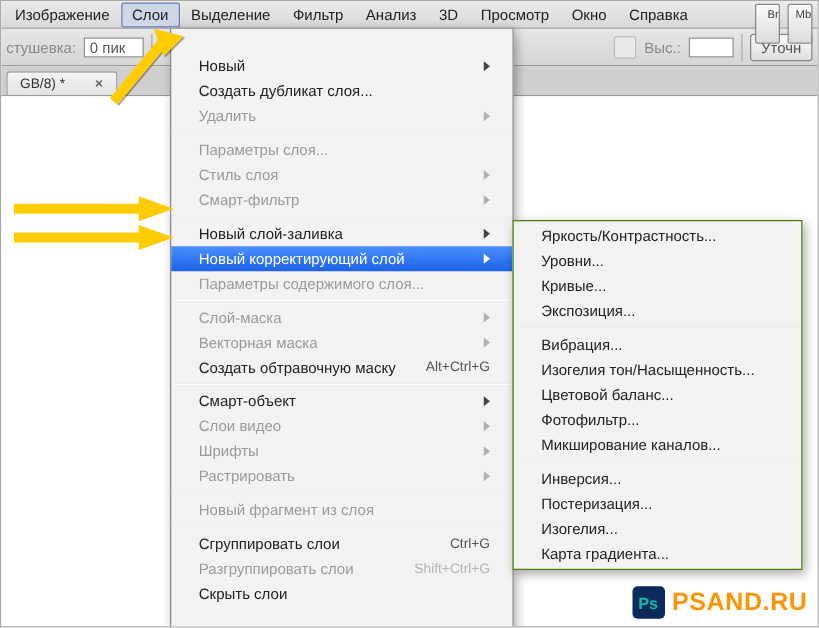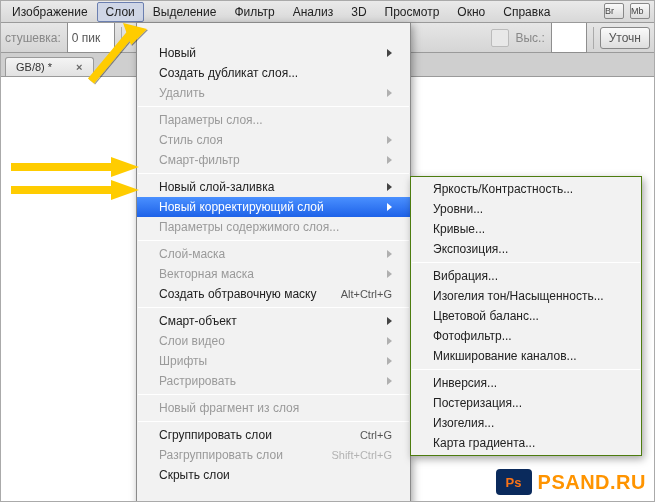--- a/index.html
+++ b/index.html
@@ -34,43 +34,43 @@
     border-radius: 2px;
   }
   .menubar .rightbtns {
     position: absolute;
     right: 4px;
     top: 2px;
     display: flex;
     gap: 6px;
   }
   .sqbtn {
-    width: 20px; height: 16px;
+    width: 20px; height: 32px;
     background: linear-gradient(#fafafa,#dcdcdc);
     border: 1px solid #888;
     border-radius: 2px;
     font-size: 9px;
-    text-align: left;
+    text-align: right;
     line-height: 14px;
     color: #444;
   }
   .toolbar2 {
     background: linear-gradient(#e6e6e6,#d5d5d5);
     border-bottom: 1px solid #9a9a9a;
     height: 30px;
     display: flex;
     align-items: center;
     padding: 0 4px;
     gap: 6px;
     color: #555;
   }
   .field {
     background: #fff;
     border: 1px solid #8e8e8e;
-    height: 31px;
+    height: 16px;
     padding: 0 4px;
     display: inline-flex;
     align-items: center;
     min-width: 48px;
   }
   .tb-sep { width:1px; height:22px; background:#aaa; }
   .tb-icon {
     width: 18px; height: 18px;
     border: 1px solid #bbb;
     border-radius: 2px;
@@ -168,24 +168,24 @@
   .watermark {
     position: absolute;
     right: 8px;
     bottom: 6px;
     display: flex;
     align-items: center;
     gap: 6px;
     z-index: 40;
   }
   .watermark .ps {
-    width: 36px; height: 26px;
+    width: 26px; height: 26px;
     background: #0a2a5c;
     border-radius: 4px;
-    color: #f97316;
+    color: #14b8a6;
     font-weight: 700;
     font-size: 13px;
     display: flex;
     align-items: center;
     justify-content: center;
     font-family: Arial, sans-serif;
   }
   .watermark .txt {
     font-family: Arial Black, Impact, sans-serif;
     font-weight: 900;

